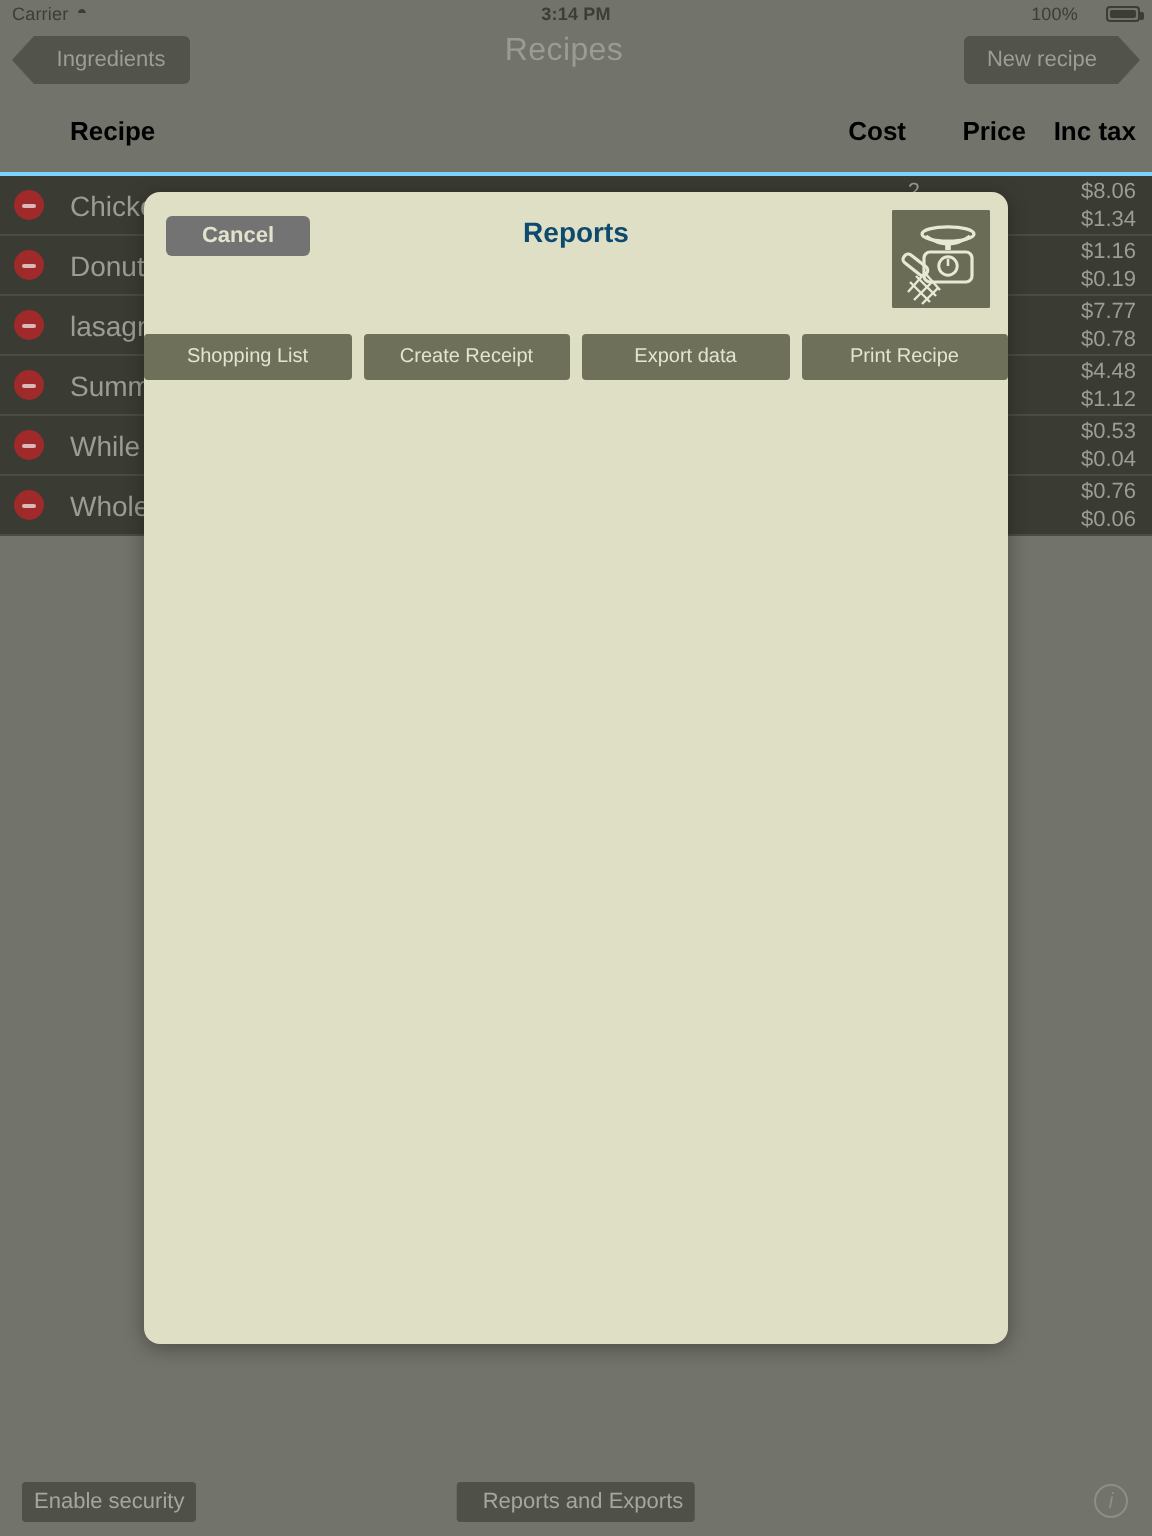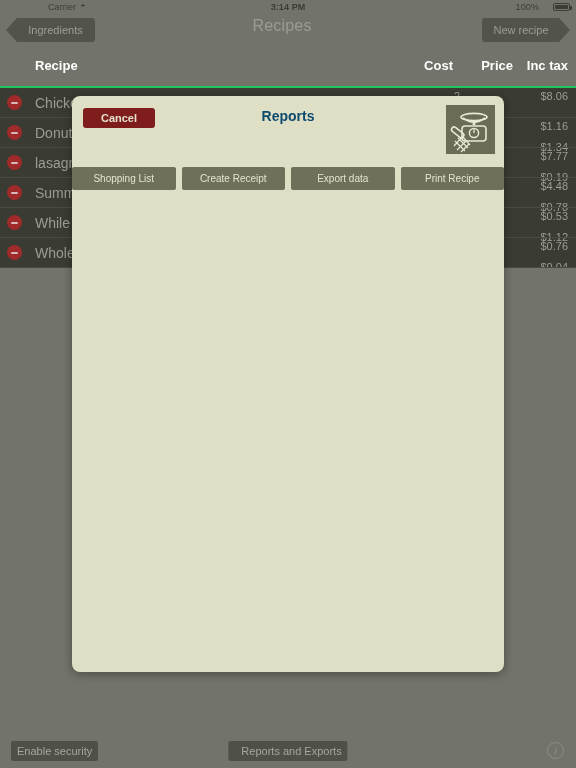--- a/index.html
+++ b/index.html
@@ -18,21 +18,21 @@
   
   #status-bar {
     position: absolute; top: 0; left: 0;
     width: 576px; height: 14px;
     display: flex; align-items: center;
     padding: 0 6px;
     font-size: 9px;
     color: #3c3e36;
     letter-spacing: .1px;
   }
-  #status-left { display: flex; gap: 4px; margin-left: 42px; }
+  #status-left { display: flex; gap: 4px; }
   #status-center {
     position: absolute; left: 0; right: 0; text-align: center;
     font-weight: bold; font-size: 9px; color: #3c3e36;
   }
   #status-right {
     margin-left: auto; display: flex; align-items: center; gap: 14px;
     position: relative; z-index: 2;
   }
   .wifi-glyph { font-size: 9px; line-height: 1; color: #3c3e36; }
   .battery {
@@ -79,23 +79,23 @@
     padding-right: 10px;
     border-radius: 3px;
     clip-path: polygon(0% 0%, calc(100% - 11px) 0%, 100% 50%, calc(100% - 11px) 100%, 0% 100%);
   }
 
   
   #table-header {
     position: absolute; top: 44px; left: 0;
     width: 576px; height: 44px;
     background: #72746b;
-    border-bottom: 2px solid #22c55e;
+    border-bottom: 2px solid #7dd3fc;
     display: flex; align-items: center;
-    font-size: 13px; font-weight: bold; color: #ffffff;
+    font-size: 13px; font-weight: bold; color: #000000;
   }
   #th-recipe { margin-left: 35px; }
   #th-cost   { position: absolute; right: 123px; }
   #th-price  { position: absolute; right: 63px; }
   #th-inctax { position: absolute; right: 8px; }
 
   
   #recipe-list {
     position: absolute; top: 88px; left: 0;
     width: 576px; height: 180px;
@@ -122,39 +122,39 @@
     white-space: nowrap; overflow: hidden;
   }
   .row-nums {
     position: absolute; right: 0; top: 0; height: 30px;
     display: flex; flex-direction: column;
     justify-content: center;
     font-size: 11px; color: #9b9d93;
     text-align: right;
     line-height: 14px;
   }
-  .num-line { display: flex; justify-content: flex-end; margin-top: 37px; }
+  .num-line { display: flex; justify-content: flex-end; }
   .num-cost  { width: 54px; padding-right: 4px; }
   .num-price { width: 56px; padding-right: 4px; }
   .num-inc   { width: 56px; padding-right: 8px; }
 
   
   #modal {
     position: absolute;
     left: 72px; top: 96px;
     width: 432px; height: 576px;
     background: #dfdfc6;
     border-radius: 8px;
     box-shadow: 0 2px 10px rgba(0,0,0,.35);
     overflow: hidden;
   }
   #modal-cancel {
     position: absolute; left: 11px; top: 12px;
     width: 72px; height: 20px;
-    background: #7f1d1d;
+    background: #737373;
     color: #e2e2cd;
     border-radius: 3px;
     font-size: 11px; font-weight: bold;
     display: flex; align-items: center; justify-content: center;
   }
   #modal-title {
     position: absolute; left: 0; right: 0; top: 12px;
     text-align: center;
     font-size: 14px; font-weight: bold; color: #0c4a6e;
   }

